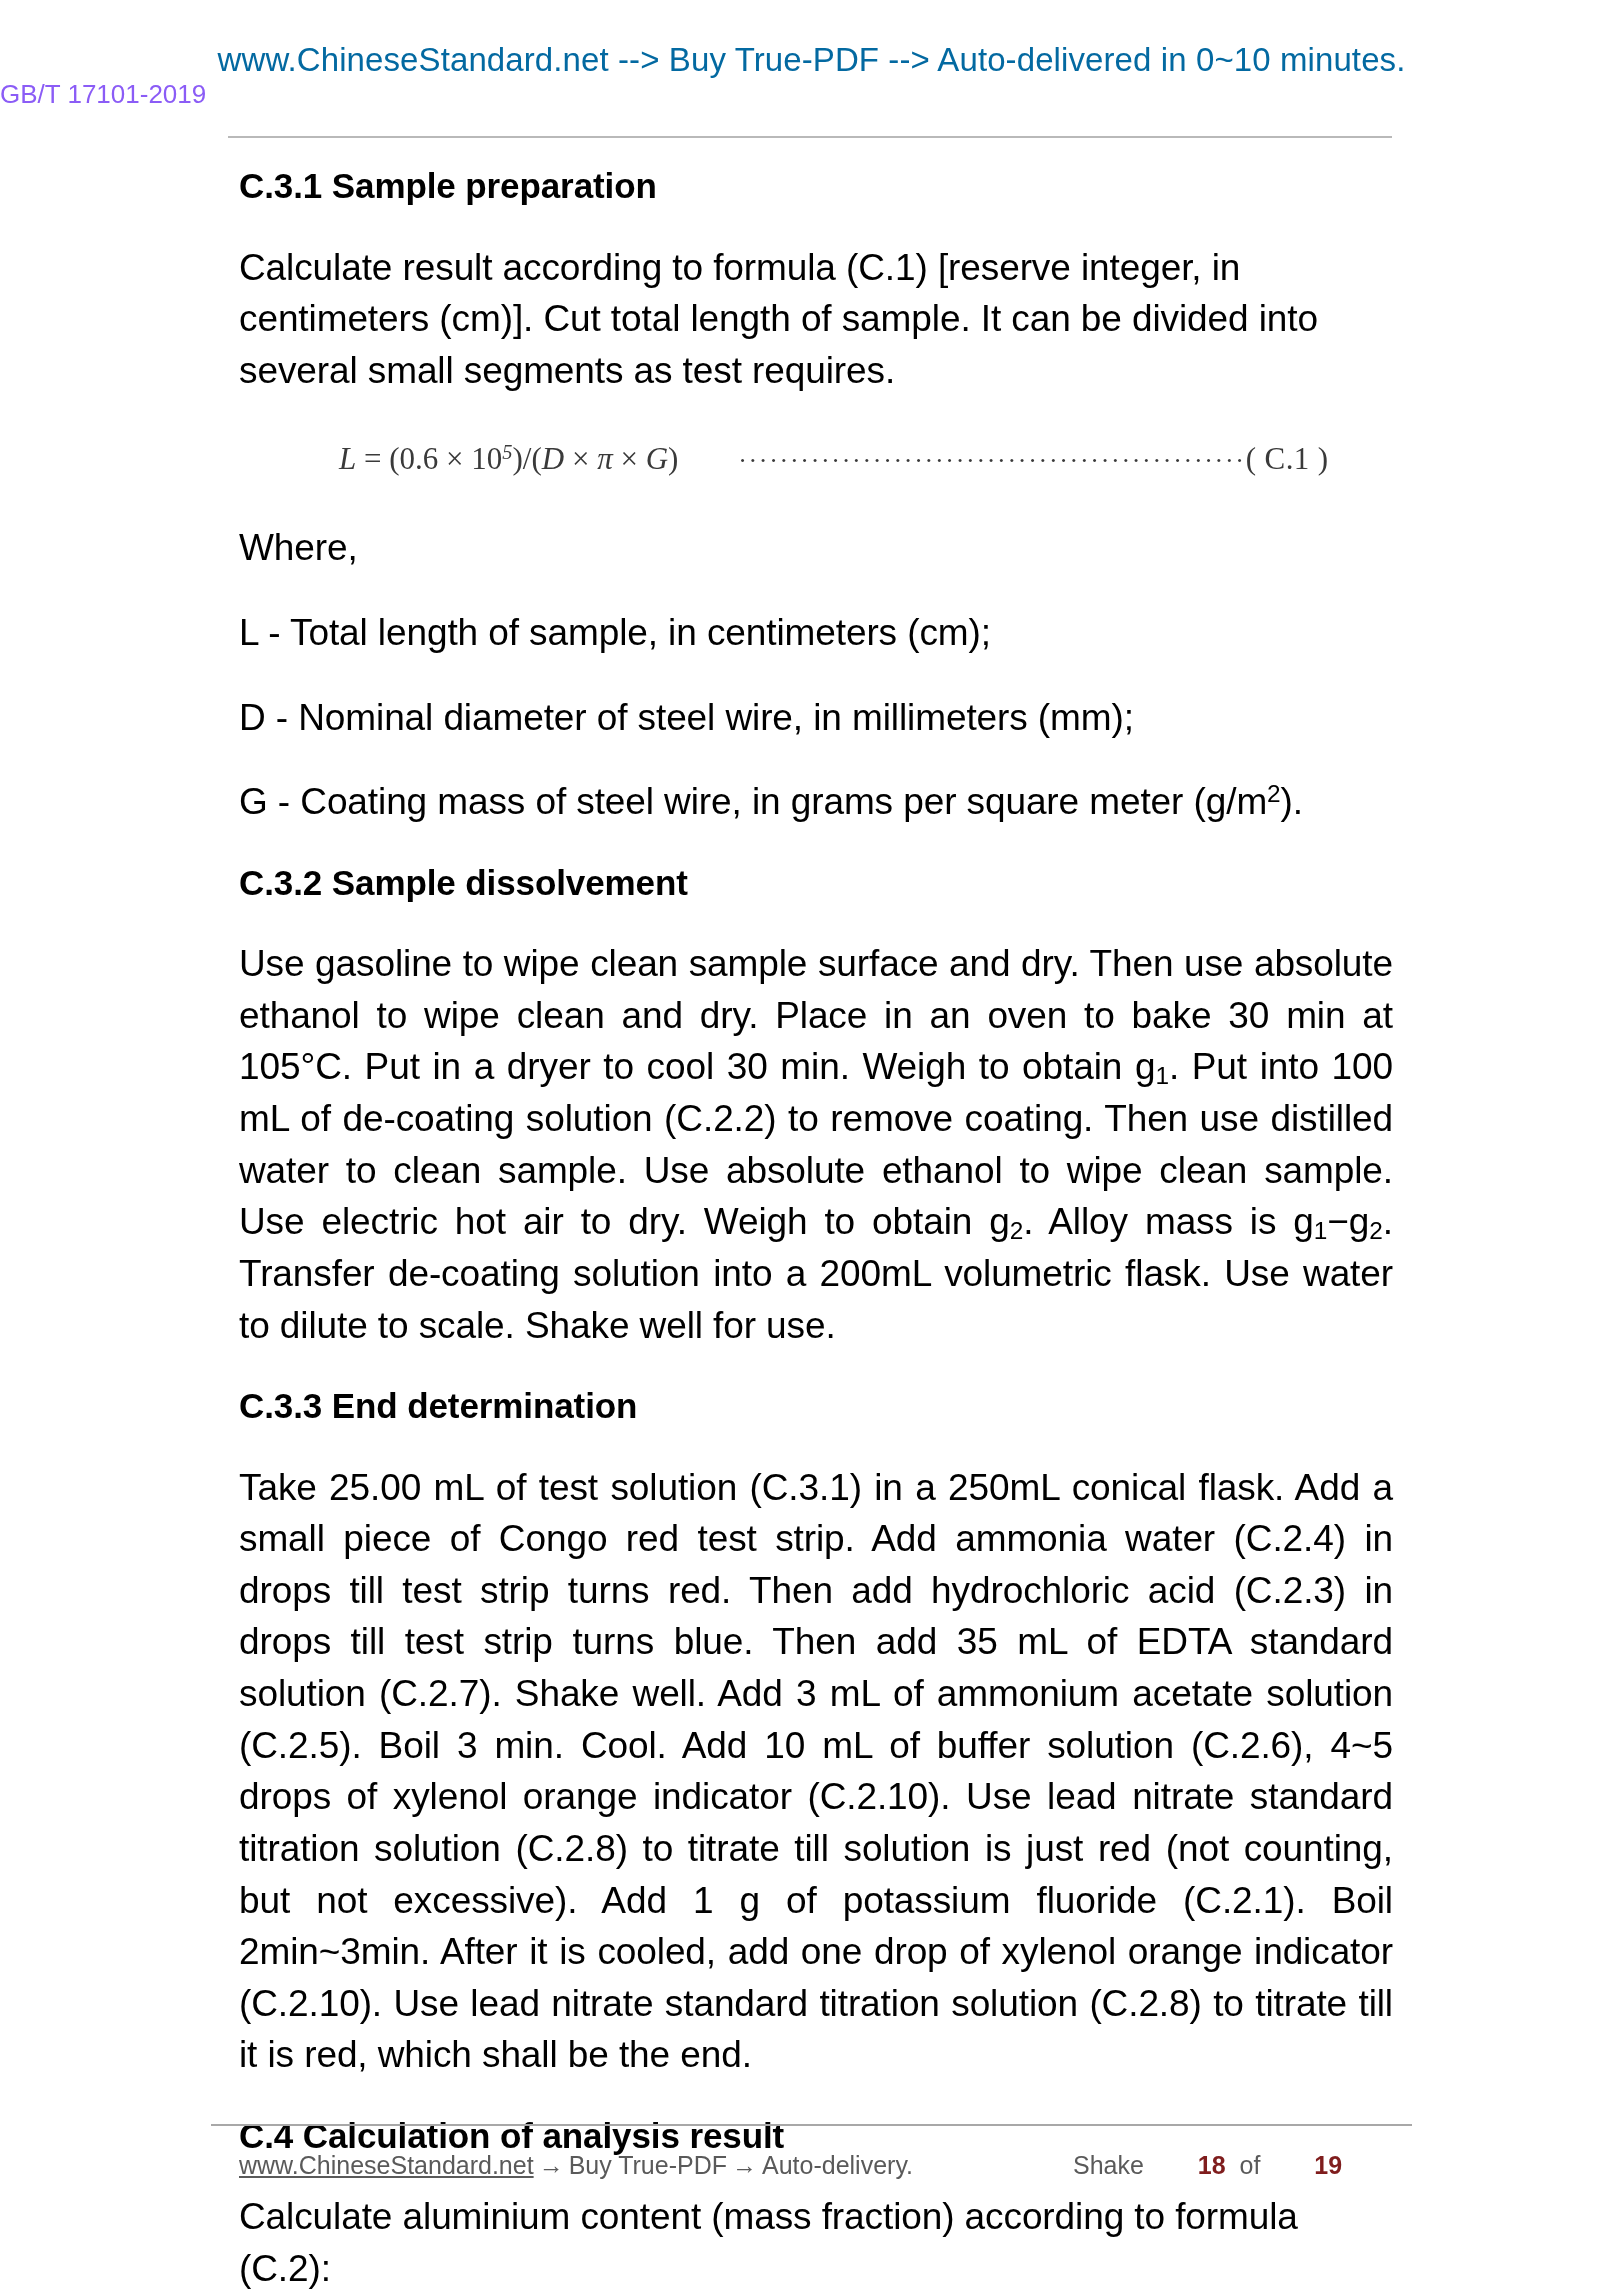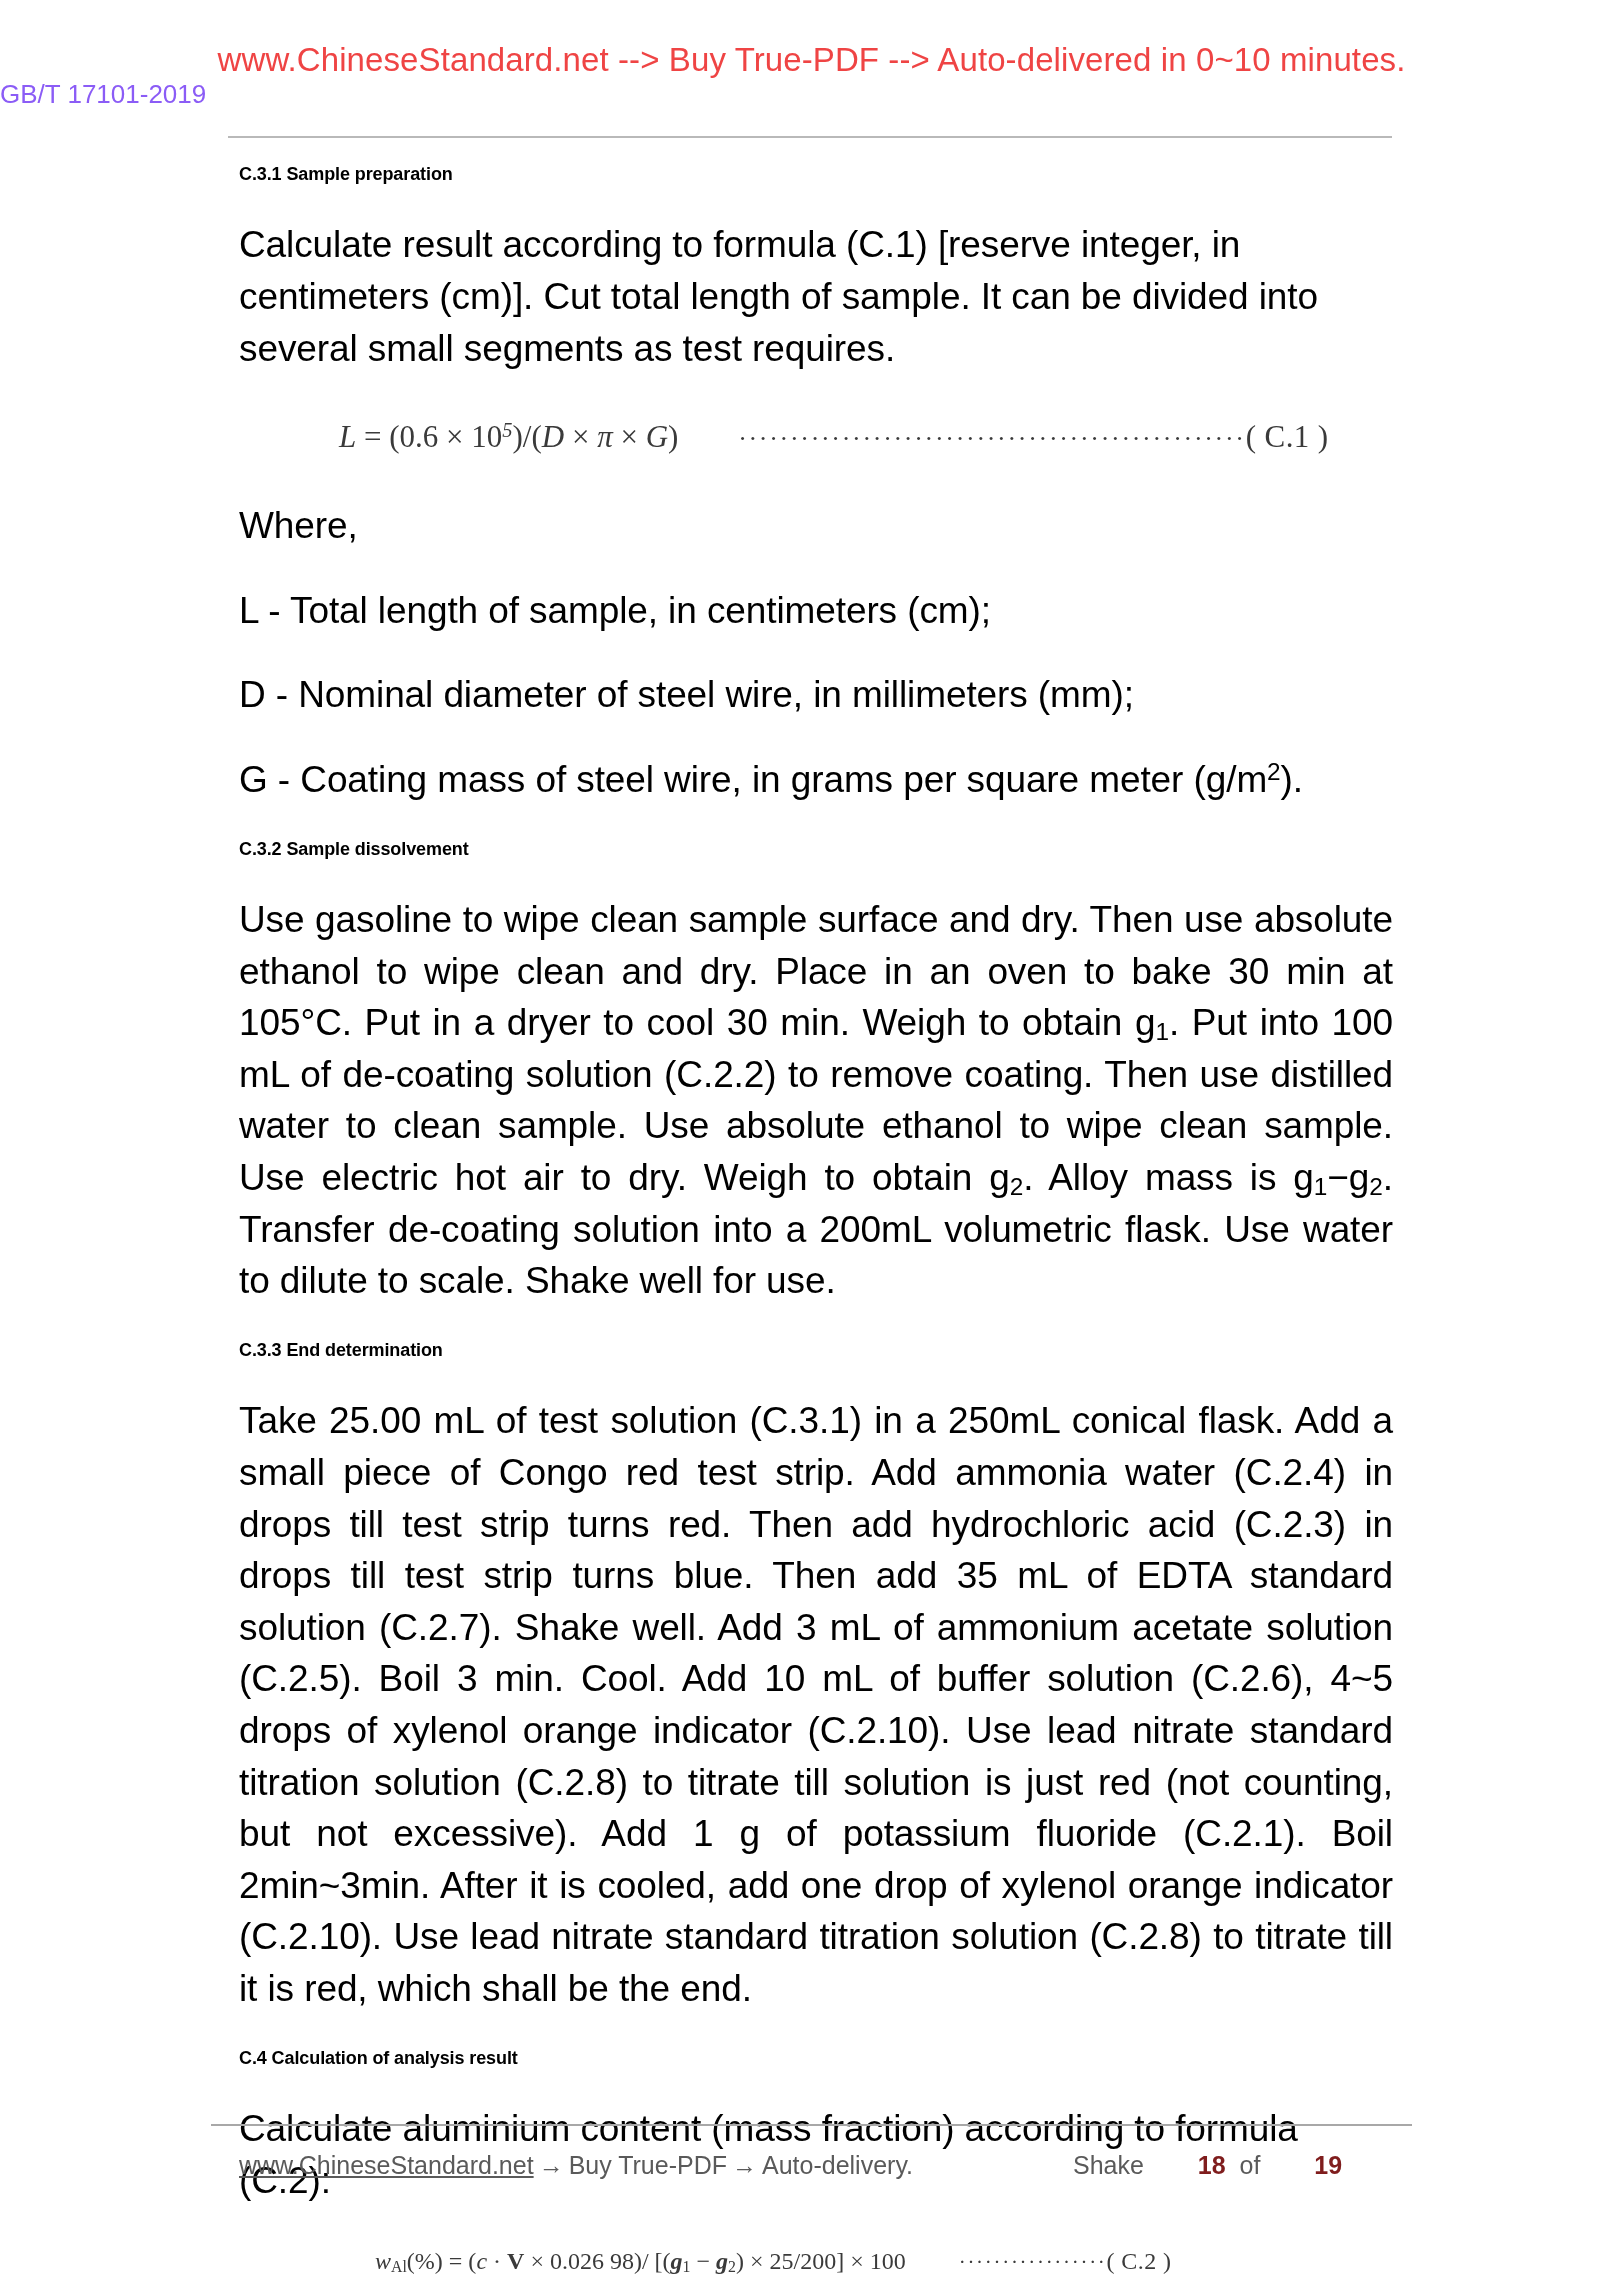--- a/index.html
+++ b/index.html
@@ -20,21 +20,21 @@
     box-sizing: border-box;
   }
 
   
   .watermark-header {
     position: absolute;
     left: 0;
     top: 42px;
     width: 1623px;
     text-align: center;
-    color: #ef4444;
+    color: #0369a1;
     font-size: 33px;
     line-height: 1.12;
     letter-spacing: 0.1px;
     white-space: nowrap;
   }
   .watermark-sub {
     position: absolute;
     left: 0;
     top: 80px;
     width: 1623px;
@@ -54,21 +54,21 @@
 
   
   .content {
     position: absolute;
     left: 239px;
     top: 163px;
     width: 1154px;
   }
 
   h2.sec {
-    font-size: 18px;
+    font-size: 35px;
     font-weight: bold;
     margin: 0;
     padding: 0;
     line-height: 1.3;
     letter-spacing: -0.1px;
   }
 
   p.body {
     font-size: 37px;
     margin: 0;

